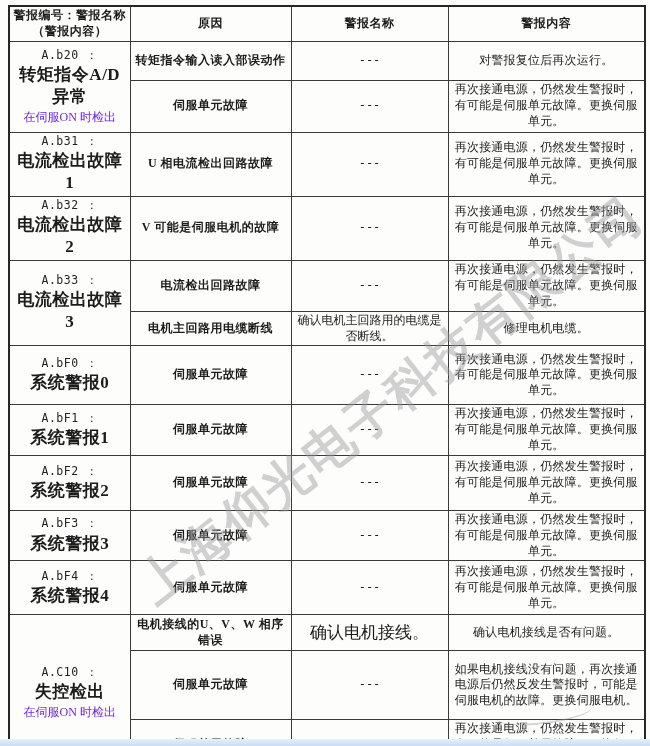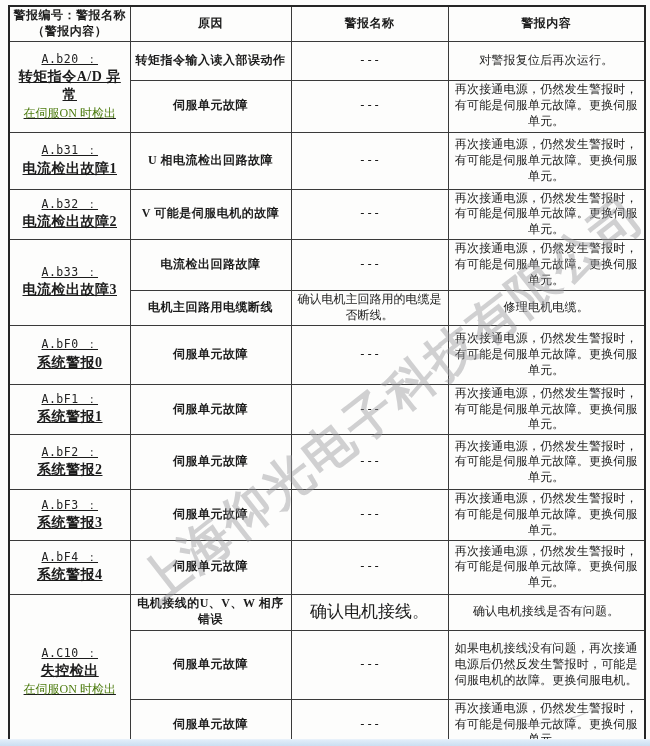--- a/index.html
+++ b/index.html
@@ -18,27 +18,27 @@
     border:1.5px solid #3a3a3a;
     padding:1px 3px;
     vertical-align:middle;
     text-align:center;
     font-size:12px;
     line-height:1.32;
     overflow:hidden;
   }
   .alarm-table{border:2.5px solid #262626;}
   th{font-size:13px;font-weight:700;letter-spacing:.5px;}
-  .alarm-cell{padding:2px 2px;text-decoration:underline;}
+  .alarm-cell{padding:2px 2px;}
   .alarm-code{
     font-family:"DejaVu Sans Mono","Liberation Mono",monospace;
     font-size:11.5px;letter-spacing:.5px;color:#222;margin-bottom:1px;
   }
-  .alarm-name{font-weight:700;font-size:14px;letter-spacing:.5px;}
-  .alarm-note{font-size:12px;color:#4d7c0f;margin-top:1px;}
+  .alarm-name{font-weight:700;font-size:17px;letter-spacing:.5px;}
+  .alarm-note{font-size:12px;color:#6d28d9;margin-top:1px;}
   .cause-cell{letter-spacing:.5px;font-weight:bold;}
   .action-cell{letter-spacing:.2px;}
   .confirm-cell{font-family:"DejaVu Sans Mono","Liberation Mono",monospace;font-size:11px;}
   .watermark{
     position:absolute;left:37px;top:368px;width:700px;height:54px;
     transform:rotate(-38deg);
     font-size:50px;font-weight:700;letter-spacing:2px;white-space:nowrap;
     color:rgba(152,154,158,0.45);
     pointer-events:none;z-index:6;text-align:center;
     font-family:"Liberation Serif","DejaVu Serif",serif;

